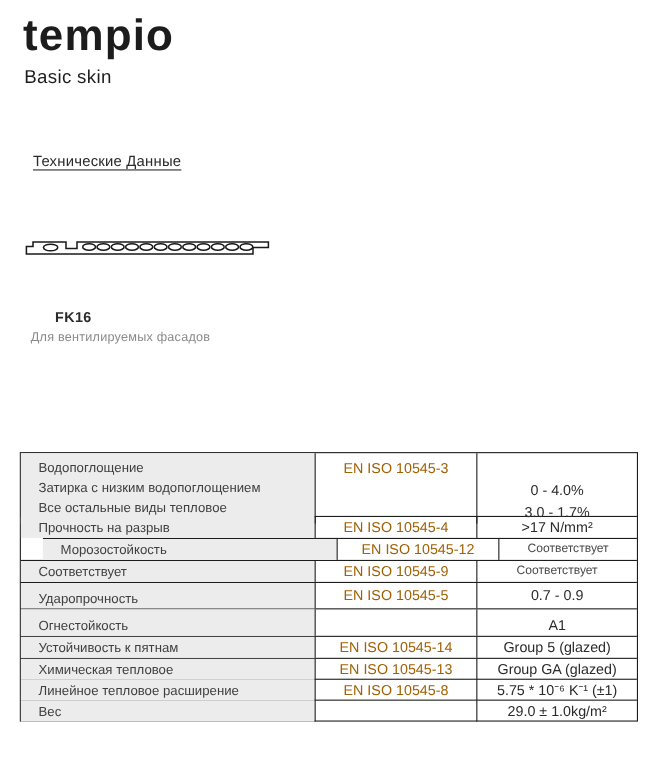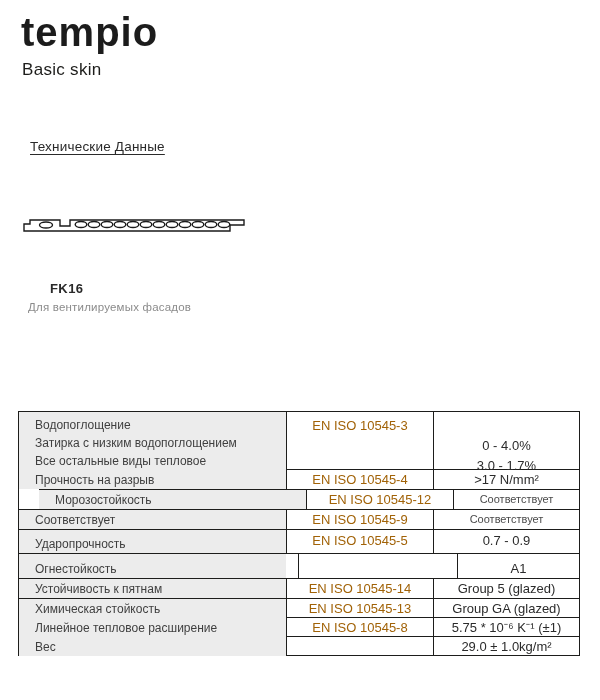--- a/index.html
+++ b/index.html
@@ -77,21 +77,21 @@
   .line.small{font-size:11px;color:#4a4a4a;}
   
   .t-row:nth-child(1){height:57px;}
   .t-row:nth-child(1) .cell{justify-content:flex-start;padding-top:4px;}
   .t-row:nth-child(1) .c-val .line{line-height:20px;}
   .t-row:nth-child(2){height:20px;}
   .t-row:nth-child(3){height:20px;margin-left:20px;}
   .t-row:nth-child(4){height:20px;}
   .t-row:nth-child(5){height:24px;}
   .t-row:nth-child(5) .c-std,.t-row:nth-child(5) .c-val{justify-content:flex-start;padding-top:1px;}
-  .t-row:nth-child(6){height:25px;gap:12px;}
+  .t-row:nth-child(6){height:25px;}
   .t-row:nth-child(7){height:20px;}
   .t-row:nth-child(8){height:19px;}
   .t-row:nth-child(9){height:19px;}
   .t-row:nth-child(10){height:19px;}
 </style>
 </head>
 <body>
 
 <div class="logo">
   <span class="logo-bold">tem</span><span class="logo-light">pio</span>
@@ -205,21 +205,21 @@
     <div class="cell c-std">
         <div class="line">EN ISO 10545-14</div>
       </div>
     <div class="cell c-val">
         <div class="line">Group 5 (glazed)</div>
       </div>
   </div>
 
   <div class="t-row">
     <div class="cell c-prop">
-        <div class="line">Химическая стойкость</div>
+        <div class="line">Химическая тепловое</div>
       </div>
     <div class="cell c-std">
         <div class="line">EN ISO 10545-13</div>
       </div>
     <div class="cell c-val">
         <div class="line">Group GA (glazed)</div>
       </div>
   </div>
 
   <div class="t-row">

